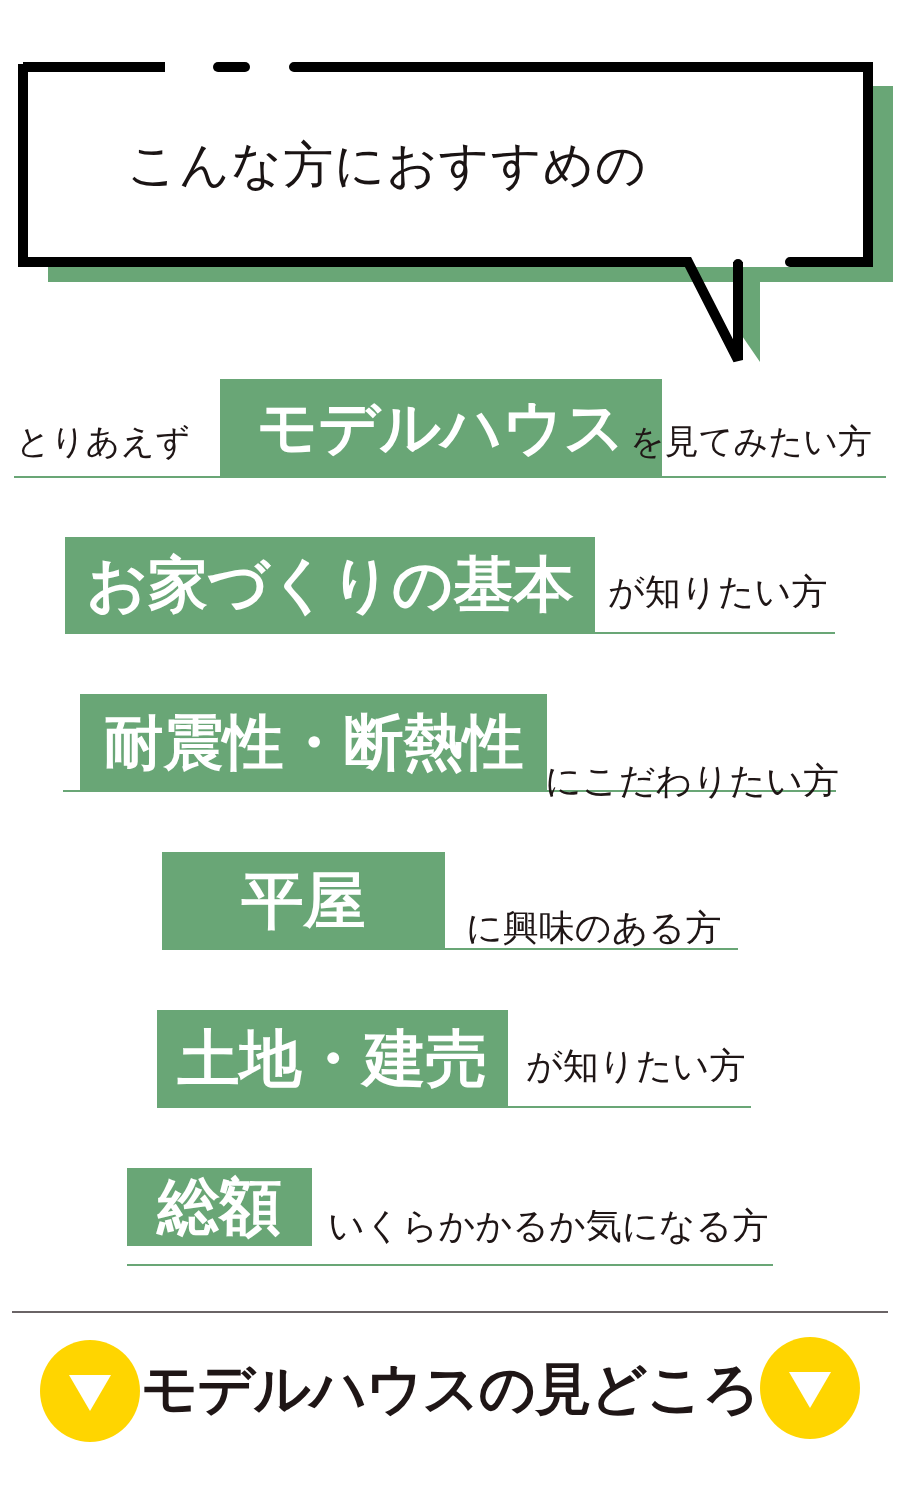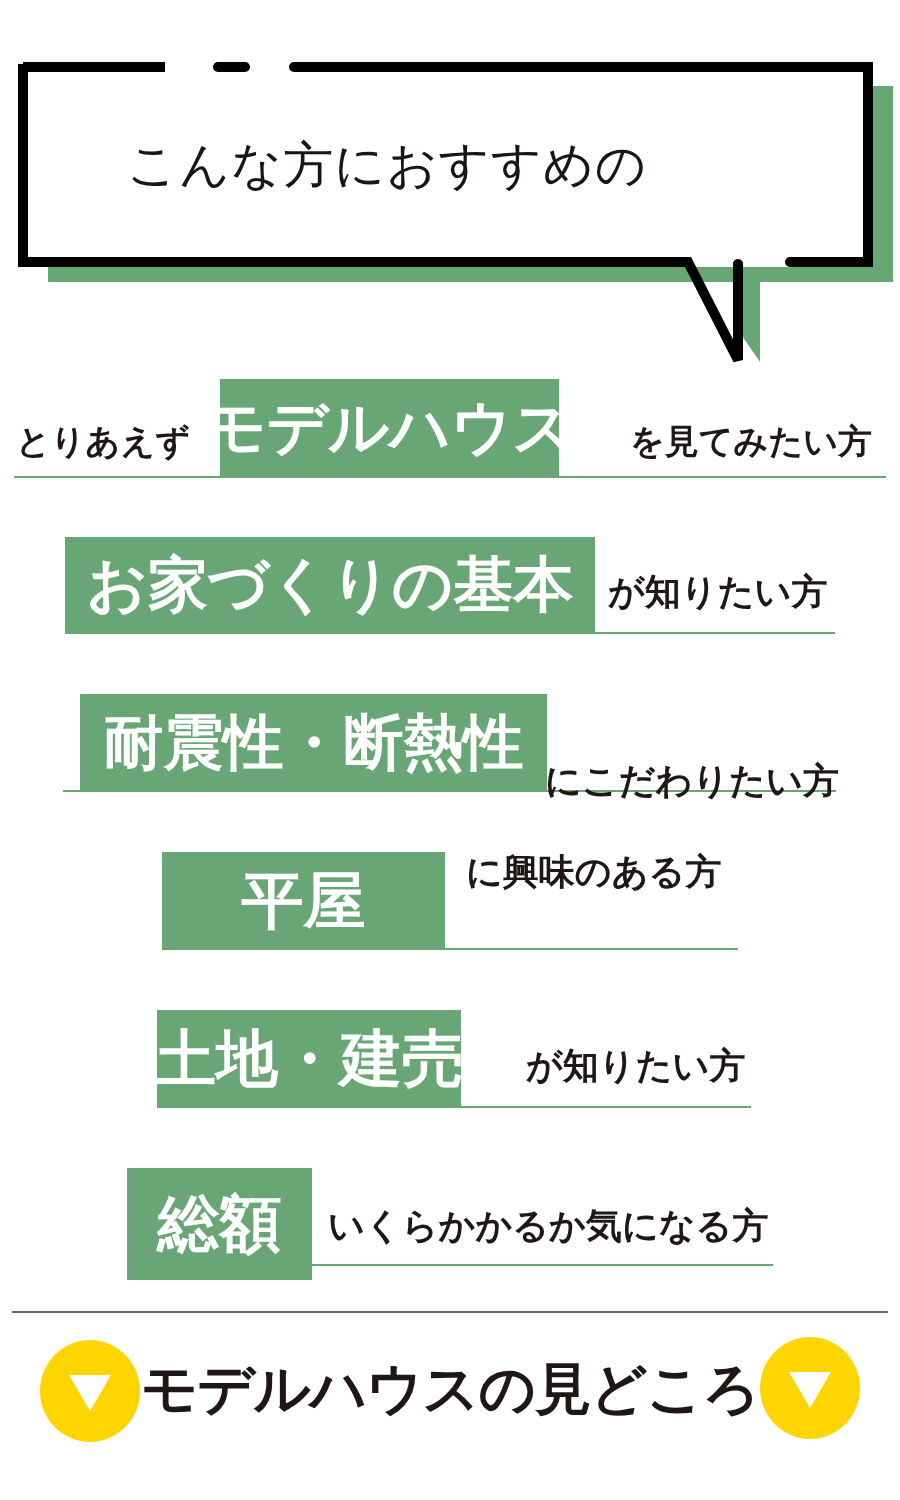--- a/index.html
+++ b/index.html
@@ -11,21 +11,21 @@
   .bubble-shadow-bottom { position: absolute; left: 48px; top: 267px; width: 845px; height: 15px; background: var(--green); }
   .bubble-text { position: absolute; left: 28px; top: 72px; width: 718px; height: 186px;
                  display: flex; flex-direction: column; align-items: center; justify-content: center;
                  font-size: 50px; line-height: 66px; letter-spacing: 1px; font-weight: normal; }
   .bubble-text span { display: block; white-space: nowrap; }
   
   .row-box { position: absolute; background: var(--green); color: #ffffff;
              display: flex; align-items: center; justify-content: center;
              font-weight: bold; white-space: nowrap; }
   .row-line { position: absolute; height: 2px; background: var(--green); }
-  .row-text { position: absolute; font-weight: bold; white-space: nowrap; color: #1f1616;
+  .row-text { position: absolute; font-weight: normal; white-space: nowrap; color: #1f1616;
               display: flex; align-items: center; }
   .divider { position: absolute; left: 12px; top: 1311px; width: 876px; height: 2px; background: #6a6466; }
   .circle { position: absolute; width: 100px; height: 102px; border-radius: 50%; background: var(--yellow);
             display: flex; align-items: center; justify-content: center; }
   .tri { width: 0; height: 0; border-left: 21px solid transparent; border-right: 21px solid transparent;
          border-top: 36px solid #ffffff; margin-top: 4px; }
   .footer-title { position: absolute; left: 150px; top: 1348px; width: 600px; height: 84px;
                   display: flex; align-items: center; justify-content: center;
                   font-size: 56px; font-weight: bold; white-space: nowrap; letter-spacing: -1px; color: #1f1616; }
   :root { --green: #69a676; --yellow: #ffd500; }
@@ -50,51 +50,51 @@
     <circle cx="738" cy="264" r="5" fill="#000"></circle>
   </svg>
   <div class="bubble-text">
     <span>こんな方におすすめの</span>
   </div>
 </div>
 
 <div>
   <div class="row-line" style="left:14px;top:476px;width:872px;"></div>
   <div class="row-text" style="left:16px;top:412px;height:60px;font-size:34px;">とりあえず</div>
-  <div class="row-box" style="left:220px;top:379px;width:339px;height:98px;font-size:60px;">モデルハウス</div>
+  <div class="row-box" style="left:220px;top:379px;width:442px;height:98px;font-size:60px;">モデルハウス</div>
   <div class="row-text" style="left:630px;top:412px;height:60px;font-size:34px;">を見てみたい方</div>
 </div>
 
 <div>
   <div class="row-line" style="left:65px;top:632px;width:770px;"></div>
   <div class="row-box" style="left:65px;top:537px;width:530px;height:97px;font-size:60px;">お家づくりの基本</div>
   <div class="row-text" style="left:608px;top:562px;height:60px;font-size:36px;">が知りたい方</div>
 </div>
 
 <div>
   <div class="row-line" style="left:63px;top:790px;width:773px;"></div>
   <div class="row-box" style="left:63px;top:694px;width:467px;height:98px;font-size:60px;margin-left:17px;">耐震性・断熱性</div>
   <div class="row-text" style="left:545px;top:718px;height:60px;font-size:36px;margin-top:33px;">にこだわりたい方</div>
 </div>
 
 <div>
   <div class="row-line" style="left:162px;top:948px;width:576px;"></div>
   <div class="row-box" style="left:162px;top:852px;width:283px;height:98px;font-size:62px;">平屋</div>
-  <div class="row-text" style="left:466px;top:842px;height:60px;font-size:36px;">に興味のある方</div>
+  <div class="row-text" style="left:466px;top:898px;height:60px;font-size:36px;">に興味のある方</div>
 </div>
 
 <div>
   <div class="row-line" style="left:157px;top:1106px;width:594px;"></div>
-  <div class="row-box" style="left:157px;top:1010px;width:304px;height:98px;font-size:62px;">土地・建売</div>
+  <div class="row-box" style="left:157px;top:1010px;width:351px;height:98px;font-size:62px;">土地・建売</div>
   <div class="row-text" style="left:526px;top:1036px;height:60px;font-size:36px;">が知りたい方</div>
 </div>
 
 <div>
   <div class="row-line" style="left:127px;top:1264px;width:646px;"></div>
-  <div class="row-box" style="left:127px;top:1168px;width:185px;height:112px;font-size:62px;">総額</div>
+  <div class="row-box" style="left:127px;top:1168px;width:185px;height:78px;font-size:62px;">総額</div>
   <div class="row-text" style="left:328px;top:1196px;height:60px;font-size:36px;">いくらかかるか気になる方</div>
 </div>
 
 <div class="divider"></div>
 
 <div>
   <div class="circle" style="left:40px;top:1340px;">
     <div class="tri"></div>
   </div>
   <div class="footer-title">モデルハウスの見どころ</div>

